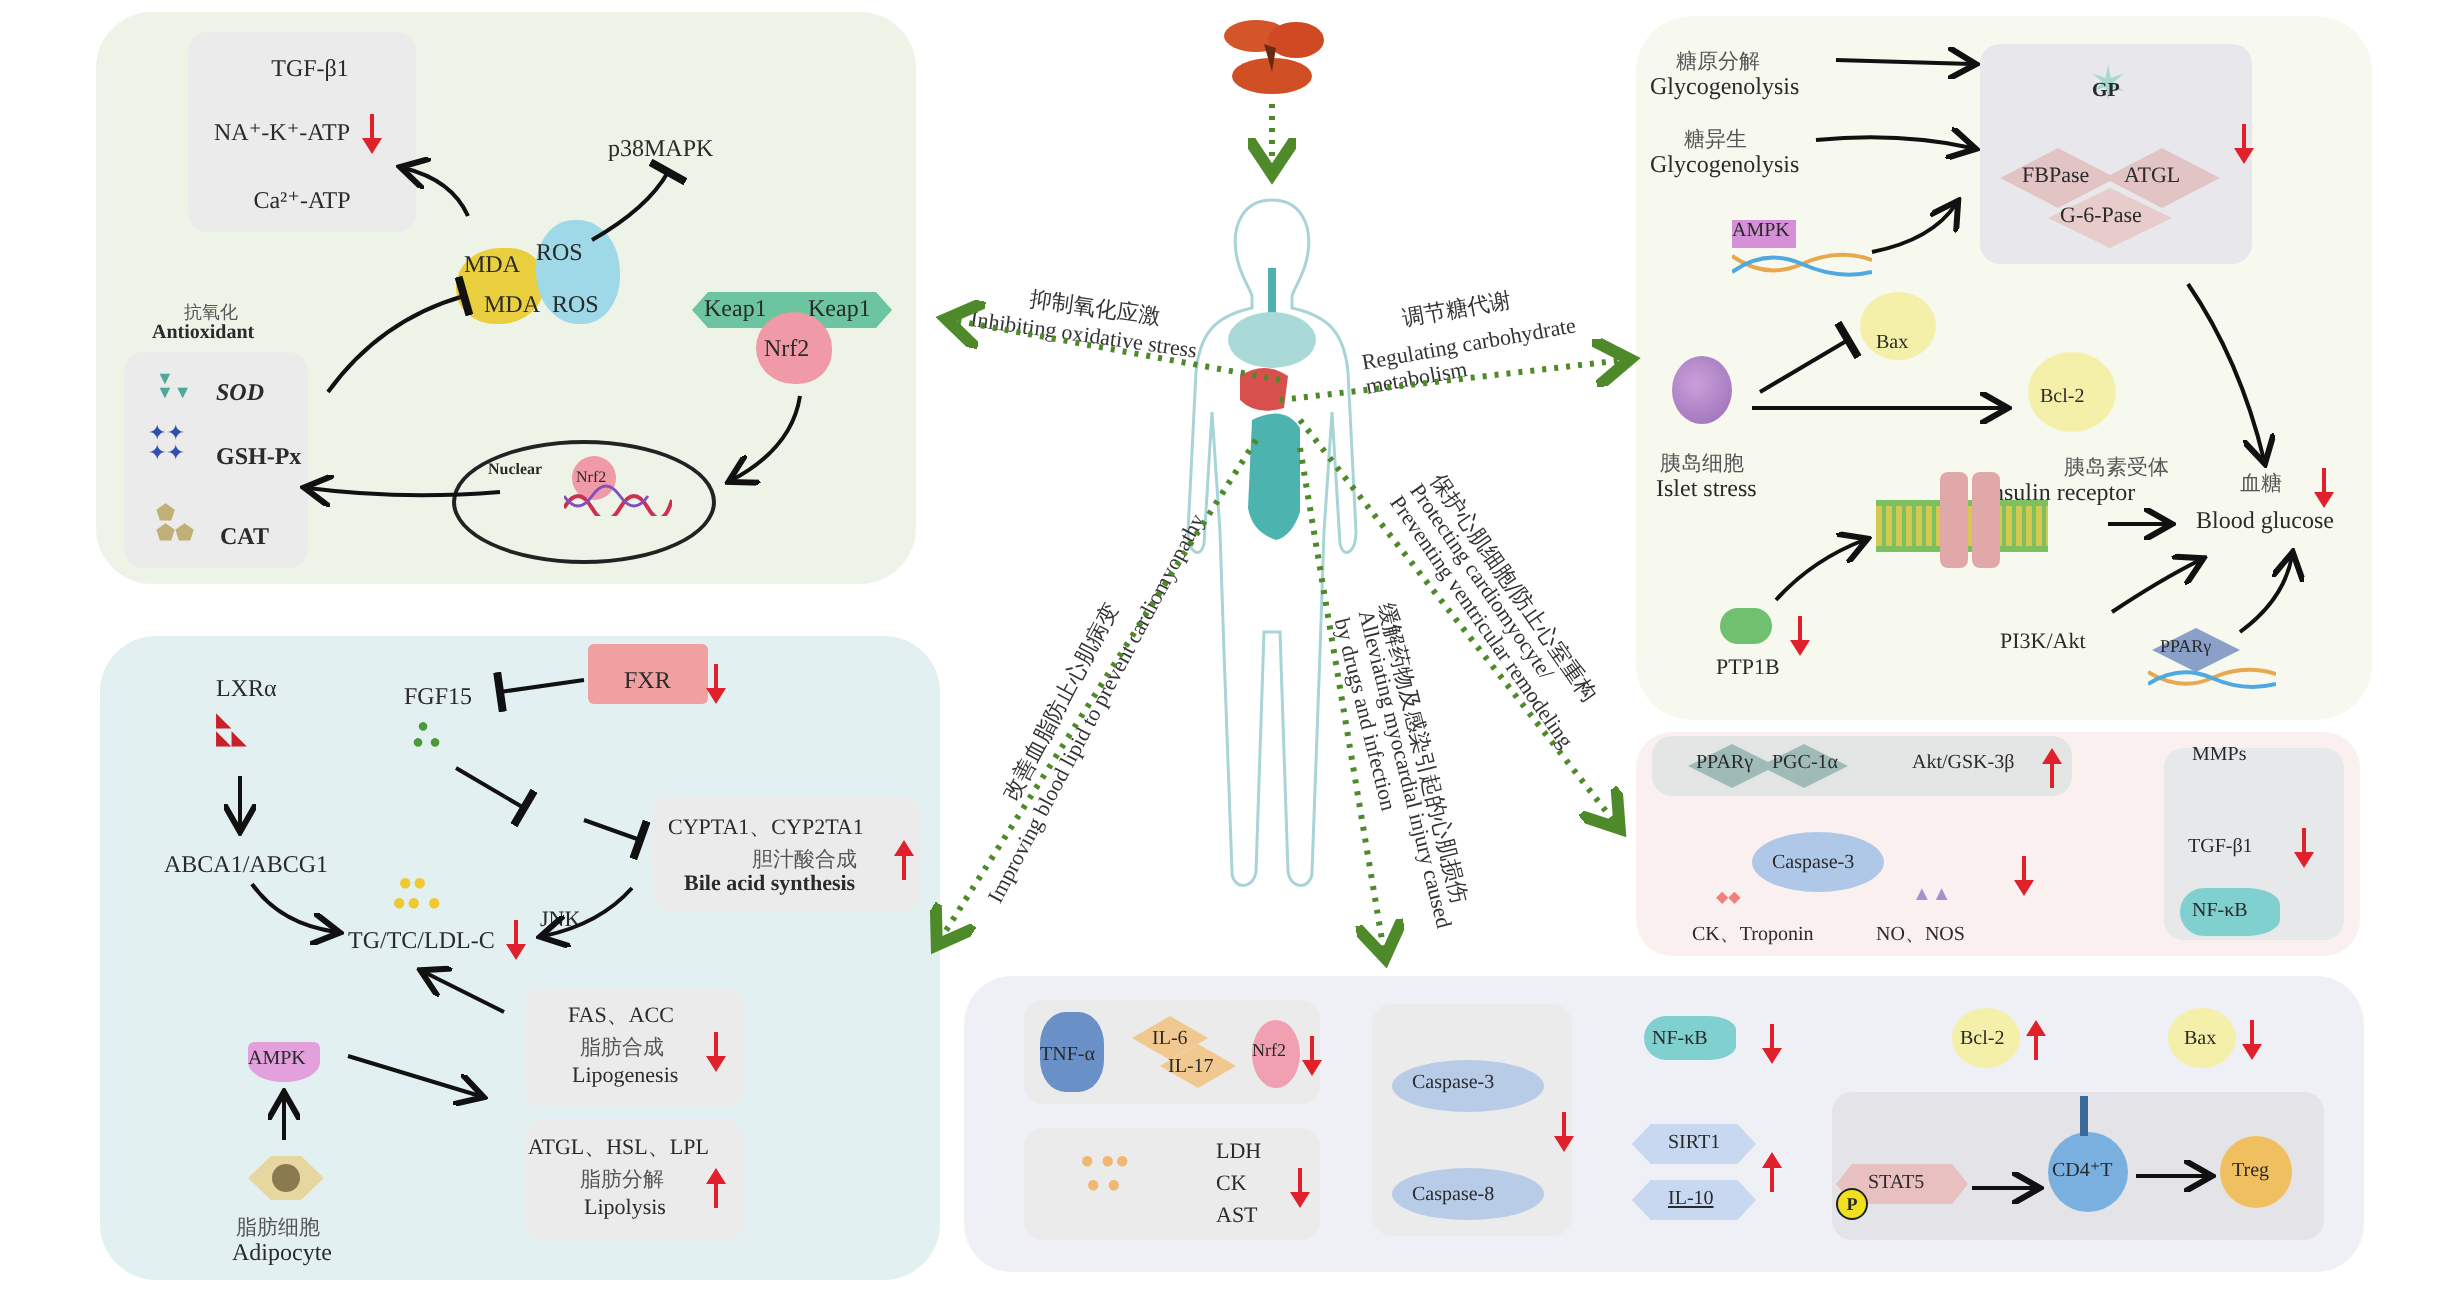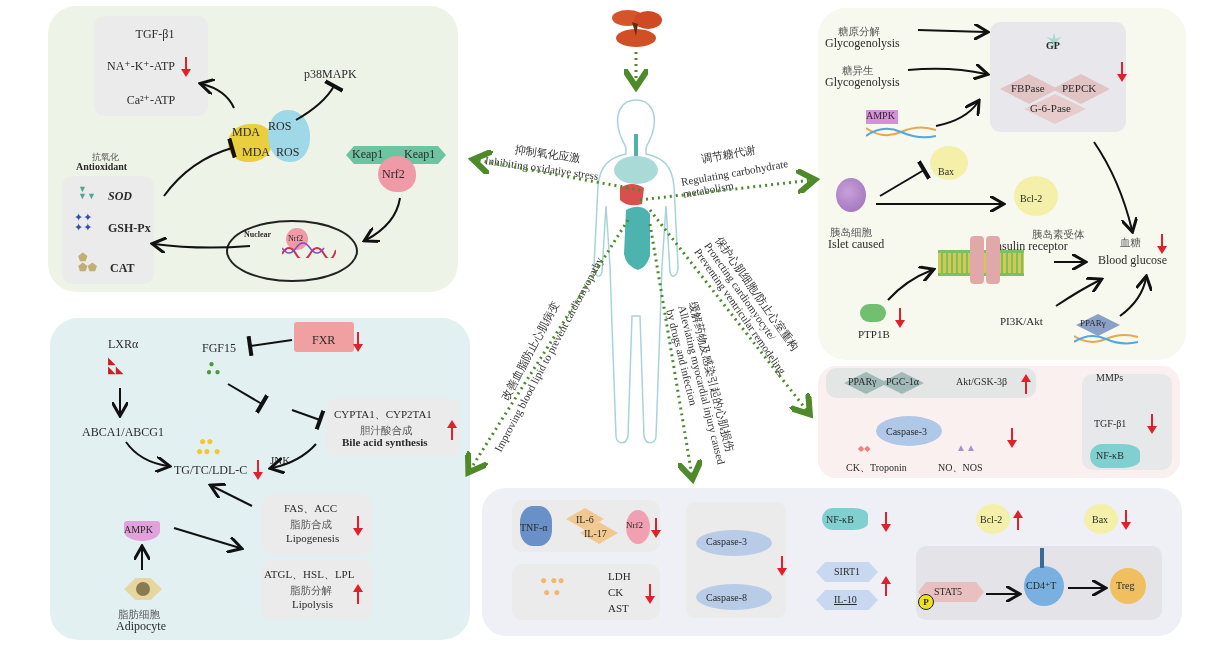--- a/index.html
+++ b/index.html
@@ -94,32 +94,32 @@
     <path d="M0 12 Q17 0 35 8 T70 12" stroke="#50a8e0" stroke-width="2" fill="none"></path>
   </svg>
 
 <div class="box" style="left:990px;top:22px;width:136px;height:110px;background:#e8e8ec;"></div>
 <div class="abs" style="left:1044px;top:28px;font-size:24px;color:#a8d8d0;">✶</div>
 <div class="t tb" style="left:1046px;top:40px;font-size:10px;">GP</div>
 <div class="abs" style="left:1000px;top:74px;width:58px;height:30px;background:#e2c4c4;clip-path:polygon(50% 0,100% 50%,50% 100%,0 50%);"></div>
 <div class="abs" style="left:1052px;top:74px;width:58px;height:30px;background:#e2c4c4;clip-path:polygon(50% 0,100% 50%,50% 100%,0 50%);"></div>
 <div class="abs" style="left:1024px;top:94px;width:62px;height:30px;background:#e8cccc;clip-path:polygon(50% 0,100% 50%,50% 100%,0 50%);"></div>
 <div class="t" style="left:1011px;top:82px;font-size:11px;">FBPase</div>
-<div class="t" style="left:1062px;top:82px;font-size:11px;">PEPCK</div>
+<div class="t" style="left:1062px;top:82px;font-size:11px;">ATGL</div>
 <div class="t" style="left:1030px;top:102px;font-size:11px;">G-6-Pase</div>
 <div class="down" style="left:1116px;top:62px;"></div>
 
 <div class="abs" style="left:930px;top:146px;width:38px;height:34px;background:#f4f0aa;border-radius:50%;"></div>
 <div class="t" style="left:938px;top:166px;font-size:10px;">Bax</div>
 <div class="abs" style="left:1014px;top:176px;width:44px;height:40px;background:#f4f0aa;border-radius:50%;"></div>
 <div class="t" style="left:1020px;top:193px;font-size:10px;">Bcl-2</div>
 
 <div class="abs" style="left:836px;top:178px;width:30px;height:34px;background:radial-gradient(circle at 40% 40%,#c8a0d8,#9a6cb8);border-radius:50%;"></div>
 <div class="t cn" style="left:830px;top:226px;">胰岛细胞</div>
-<div class="t" style="left:828px;top:238px;">Islet caused</div>
+<div class="t" style="left:828px;top:238px;">Islet stress</div>
 
 <div class="t cn" style="left:1032px;top:228px;">胰岛素受体</div>
 <div class="t" style="left:992px;top:240px;">Insulin receptor</div>
 <div class="abs" style="left:938px;top:250px;width:86px;height:20px;background:repeating-linear-gradient(90deg,#d4c850 0 3px,#7cc060 3px 5px);border-top:3px solid #7cc060;border-bottom:3px solid #7cc060;"></div>
 <div class="abs" style="left:970px;top:236px;width:14px;height:48px;background:#e0a8a8;border-radius:4px;"></div>
 <div class="abs" style="left:986px;top:236px;width:14px;height:48px;background:#e0a8a8;border-radius:4px;"></div>
 
 <div class="t cn" style="left:1120px;top:236px;">血糖</div>
 <div class="down" style="left:1156px;top:234px;"></div>
 <div class="t" style="left:1098px;top:254px;">Blood glucose</div>
@@ -140,21 +140,21 @@
 <div class="t" style="left:202px;top:342px;">FGF15</div>
 <div class="abs" style="left:206px;top:360px;color:#4a9a3a;font-size:10px;line-height:8px;">&nbsp;●<br>●&nbsp;●</div>
 <div class="abs" style="left:294px;top:322px;width:60px;height:30px;background:#f0a0a0;border-radius:3px;"></div>
 <div class="t" style="left:312px;top:334px;">FXR</div>
 <div class="down" style="left:352px;top:332px;"></div>
 <div class="t" style="left:270px;top:406px;font-size:11px;margin-top:48px;">JNK</div>
 <div class="t" style="left:82px;top:426px;">ABCA1/ABCG1</div>
 
 <div class="box" style="left:326px;top:398px;width:134px;height:58px;"></div>
 <div class="t" style="left:334px;top:408px;font-size:11px;">CYPTA1、CYP2TA1</div>
-<div class="t cn" style="left:360px;top:424px;">胆汁酸合成</div>
+<div class="t cn" style="left:376px;top:424px;">胆汁酸合成</div>
 <div class="t tb" style="left:342px;top:436px;font-size:11px;">Bile acid synthesis</div>
 <div class="up" style="left:446px;top:420px;"></div>
 
 <div class="abs" style="left:196px;top:436px;color:#f0c830;font-size:12px;line-height:10px;">&nbsp;●●<br>●●&nbsp;●</div>
 <div class="t" style="left:174px;top:464px;">TG/TC/LDL-C</div>
 <div class="down" style="left:252px;top:460px;"></div>
 
 <div class="abs" style="left:124px;top:521px;width:36px;height:20px;background:#e2a0dc;border-radius:3px 3px 50% 50%;"></div>
 <div class="t" style="left:124px;top:524px;font-size:10px;">AMPK</div>
 <div class="abs" style="left:124px;top:578px;width:38px;height:22px;background:#e6d6a0;clip-path:polygon(0 50%,30% 0,70% 0,100% 50%,70% 100%,30% 100%);"></div>

